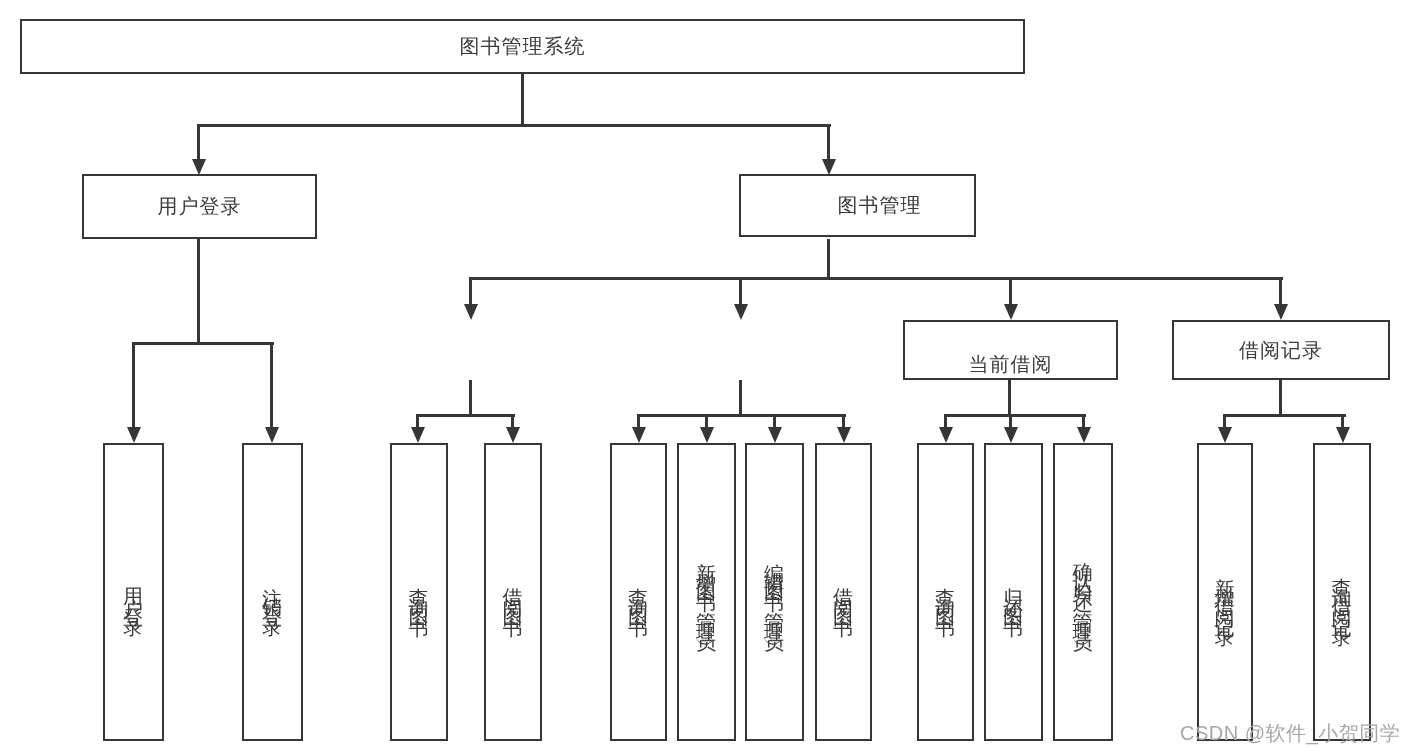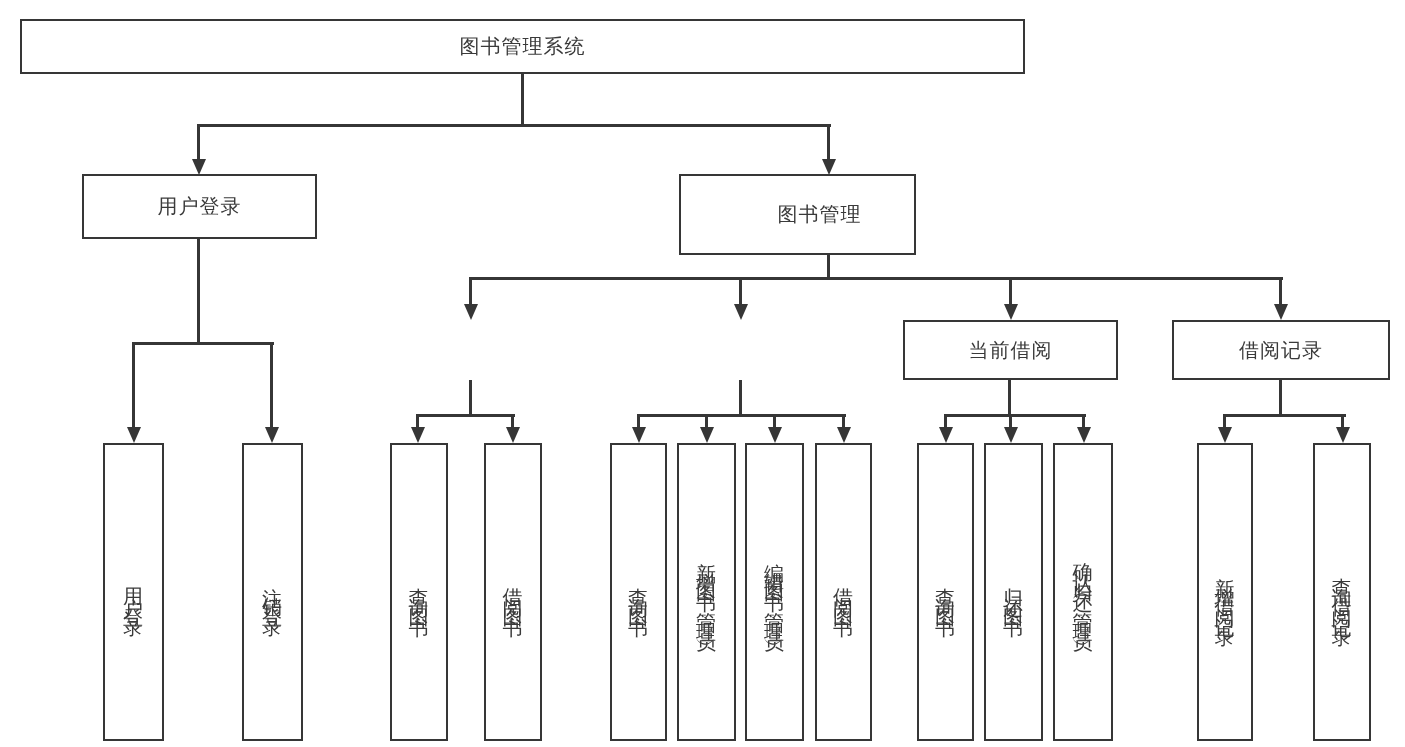--- a/index.html
+++ b/index.html
@@ -21,24 +21,24 @@
   .vbox span{letter-spacing:10px;line-height:1.0;}
   .ln{position:absolute;background:var(--line,#363636);}
   .arr{
     position:absolute;width:0;height:0;
     border-left:7px solid transparent;border-right:7px solid transparent;
     border-top:16px solid var(--line,#363636);
   }
   
   .b-root{left:20px;top:13px;width:1005px;height:55px;}
   .b-user-login{left:82px;top:168px;width:235px;height:65px;}
-  .b-book-mgmt{left:679px;top:168px;width:237px;height:81px;padding-left:44px;}
+  .b-book-mgmt{left:739px;top:168px;width:237px;height:63px;padding-left:44px;}
   .b-new-book{left:363px;top:314px;width:216px;height:60px;}
   .b-book-borrow{left:633px;top:314px;width:216px;height:60px;}
-  .b-current-borrow{left:903px;top:314px;width:215px;height:60px;}
+  .b-current-borrow{left:903px;top:314px;width:215px;height:60px;align-items:flex-end;}
   .b-borrow-record{left:1172px;top:314px;width:218px;height:60px;}
   
   .leaf{top:437px;height:298px;}
   .b-leaf-user-login{left:103px;width:61px;}
   .b-leaf-logout{left:242px;width:61px;}
   .b-nb-query{left:390px;width:58px;}
   .b-nb-borrow{left:484px;width:58px;}
   .b-bb-query{left:610px;width:57px;}
   .b-bb-add{left:677px;width:59px;}
   .b-bb-edit{left:745px;width:59px;}
@@ -173,14 +173,15 @@
     <span>确认归还（管理员）</span>
   </div>
 
   <div class="vbox leaf b-br-add">
     <span>新增借阅记录</span>
   </div>
   <div class="vbox leaf b-br-query">
     <span>查询借阅记录</span>
   </div>
 
+  <div class="wm">CSDN @软件_小贺同学</div>
 
 </div>
 
 </body></html>

